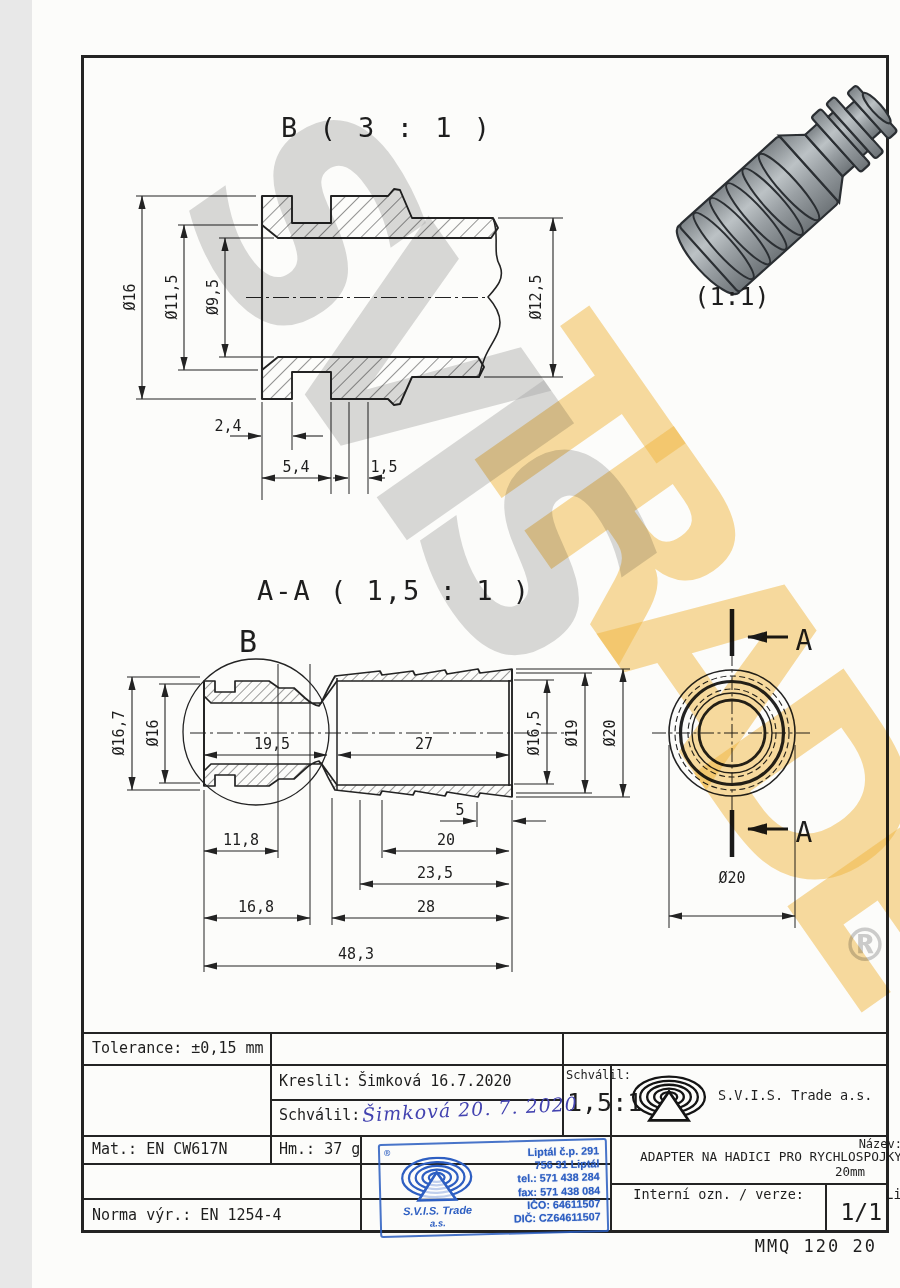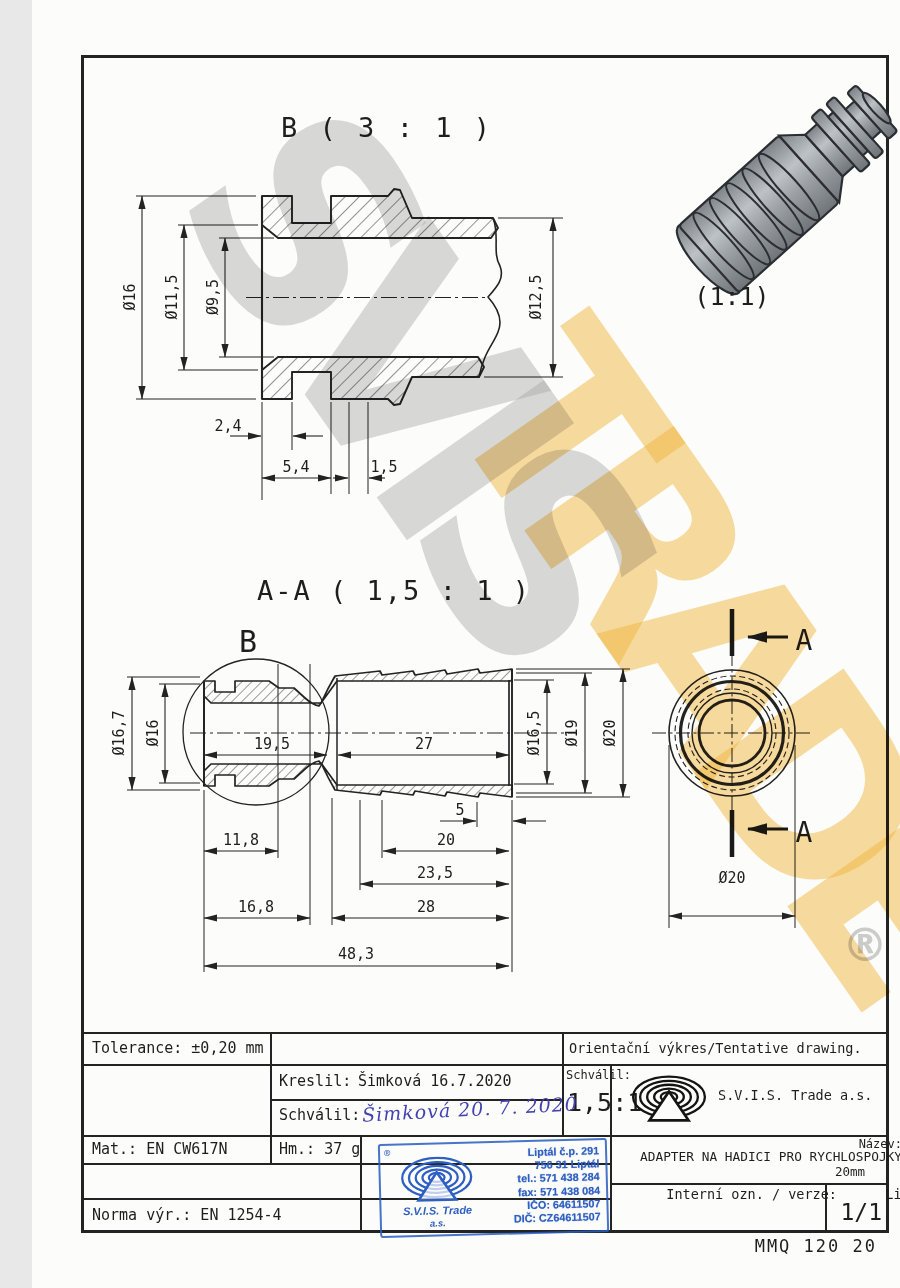--- a/index.html
+++ b/index.html
@@ -243,22 +243,21 @@
   <div class="ln" style="left:49px;top:1135px;width:808px;height:2px"></div>
   <div class="ln" style="left:49px;top:1163px;width:529px;height:2px"></div>
   <div class="ln" style="left:578px;top:1183px;width:279px;height:2px"></div>
   <div class="ln" style="left:49px;top:1198px;width:529px;height:2px"></div>
   <div class="ln" style="left:238px;top:1032px;width:2px;height:133px"></div>
   <div class="ln" style="left:328px;top:1135px;width:2px;height:98px"></div>
   <div class="ln" style="left:530px;top:1032px;width:2px;height:105px"></div>
   <div class="ln" style="left:578px;top:1064px;width:2px;height:169px"></div>
   <div class="ln" style="left:793px;top:1183px;width:2px;height:50px"></div>
 
-  <div class="tbt" style="left:60px;top:1039px;font-size:15px">Tolerance: ±0,20 mm</div>
-  <div class="tbt" style="left:537px;top:1040px;font-size:13.5px">Orientační výkres/Tentative drawing.</div>
+  <div class="tbt" style="left:60px;top:1039px;font-size:15px">Tolerance: ±0,15 mm</div>
   <div class="tbt" style="left:247px;top:1072px;font-size:15px">Kreslil:</div>
   <div class="tbt" style="left:326px;top:1072px;font-size:15px">Šimková 16.7.2020</div>
   <div class="tbt" style="left:247px;top:1106px;font-size:15px">Schválil:</div>
   <div class="sig">Šimková 20. 7. 2020</div>
   <div class="tbt" style="left:534px;top:1068px;font-size:12px">Schválil:</div>
   <div class="tbt" style="left:535px;top:1088px;font-size:25px">1,5:1</div>
 
   <svg class="tbt" style="left:598px;top:1074px" width="78" height="52" viewBox="0 0 100 64">
     <g fill="none" stroke="#141414" stroke-width="3">
       <ellipse cx="50" cy="28" rx="46" ry="26"></ellipse>
@@ -271,21 +270,21 @@
   </svg>
   <div class="tbt" style="left:686px;top:1087px;font-size:13.5px">S.V.I.S. Trade a.s.</div>
 
   <div class="tbt" style="left:60px;top:1140px;font-size:15px">Mat.: EN CW617N</div>
   <div class="tbt" style="left:247px;top:1140px;font-size:15px">Hm.: 37 g</div>
   <div class="tbt" style="left:60px;top:1206px;font-size:15px">Norma výr.: EN 1254-4</div>
 
   <div class="tbt ctr" style="left:578px;top:1137px;width:279px;font-size:12px">Název:</div>
   <div class="tbt ctr" style="left:578px;top:1149px;width:279px;font-size:12.8px">ADAPTER NA HADICI PRO RYCHLOSPOJKY</div>
   <div class="tbt ctr" style="left:578px;top:1164px;width:242px;font-size:12.5px">20mm</div>
-  <div class="tbt ctr" style="left:578px;top:1186px;width:214px;font-size:13.5px">Interní ozn. / verze:</div>
+  <div class="tbt ctr" style="left:545px;top:1186px;width:214px;font-size:13.5px">Interní ozn. / verze:</div>
   <div class="tbt ctr" style="left:578px;top:1236px;width:254px;font-size:17px;letter-spacing:2px">MMQ 120 20</div>
   <div class="tbt ctr" style="left:793px;top:1186px;width:88px;font-size:13.5px">List:</div>
   <div class="tbt ctr" style="left:793px;top:1199px;width:44px;font-size:23px">1/1</div>
 
   <div class="stamp">
     <span class="reg">®</span>
     <svg style="position:absolute;left:10px;top:12px" width="92" height="48" viewBox="0 0 100 64">
       <g fill="none" stroke="#2e5fc2" stroke-width="3">
         <ellipse cx="50" cy="28" rx="46" ry="26"></ellipse>
         <ellipse cx="50" cy="28" rx="37" ry="20.5"></ellipse>

